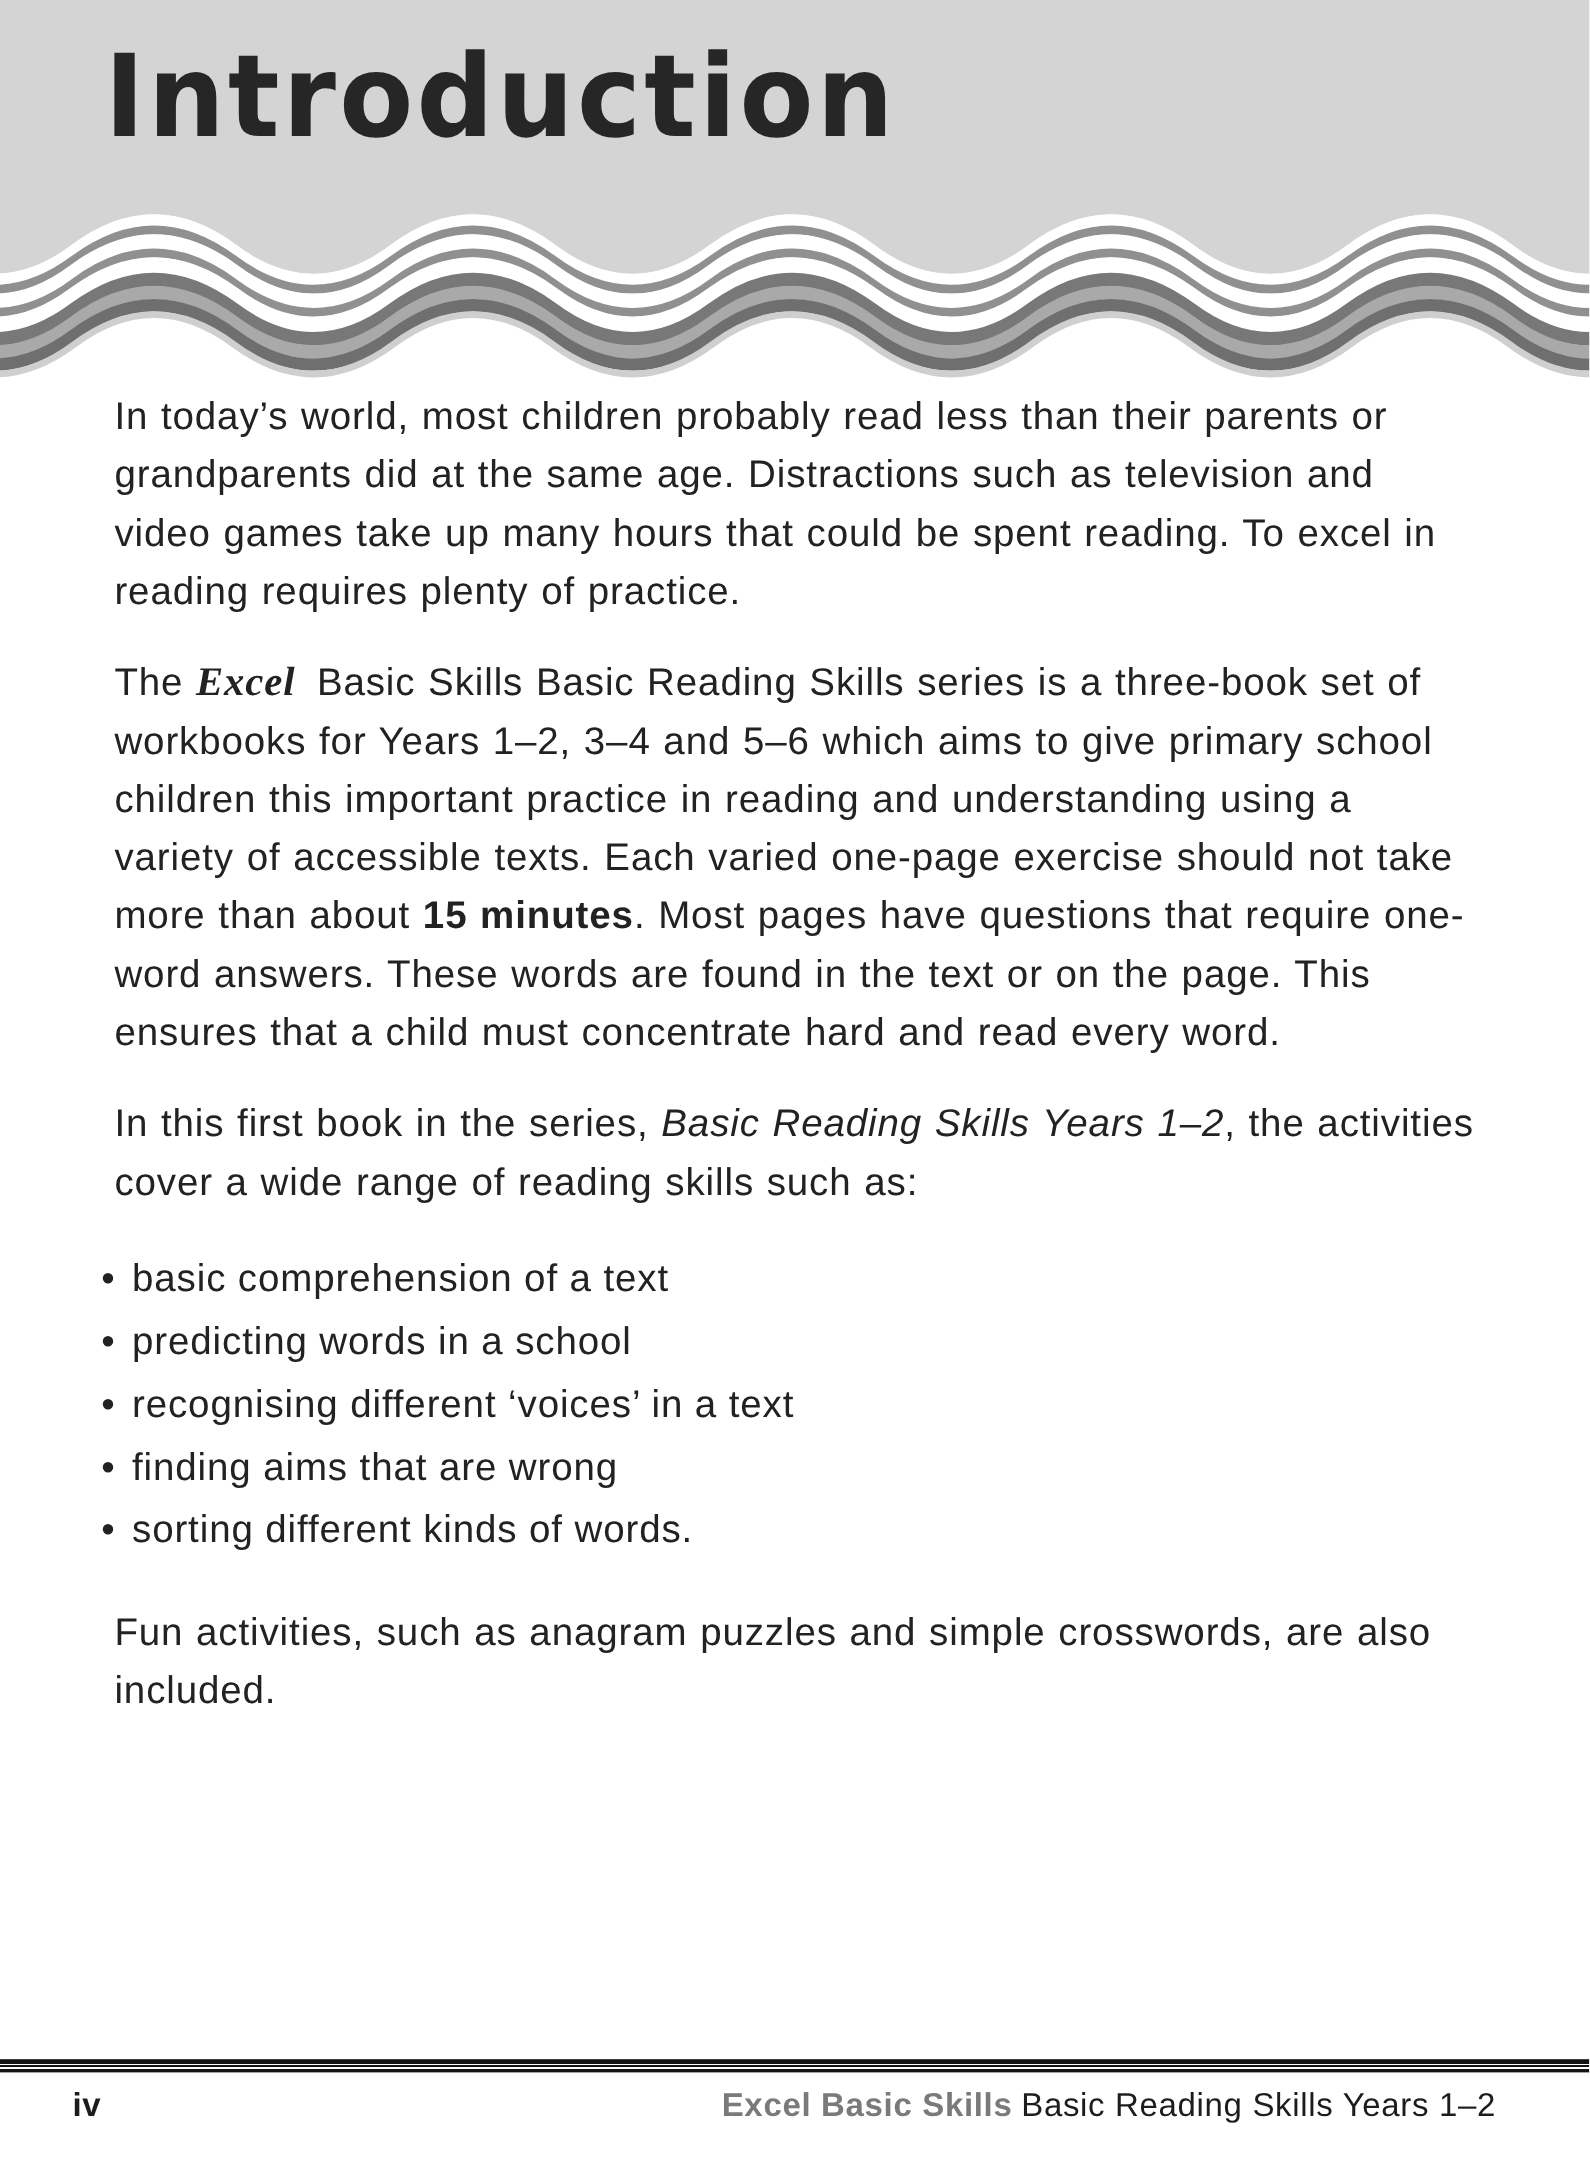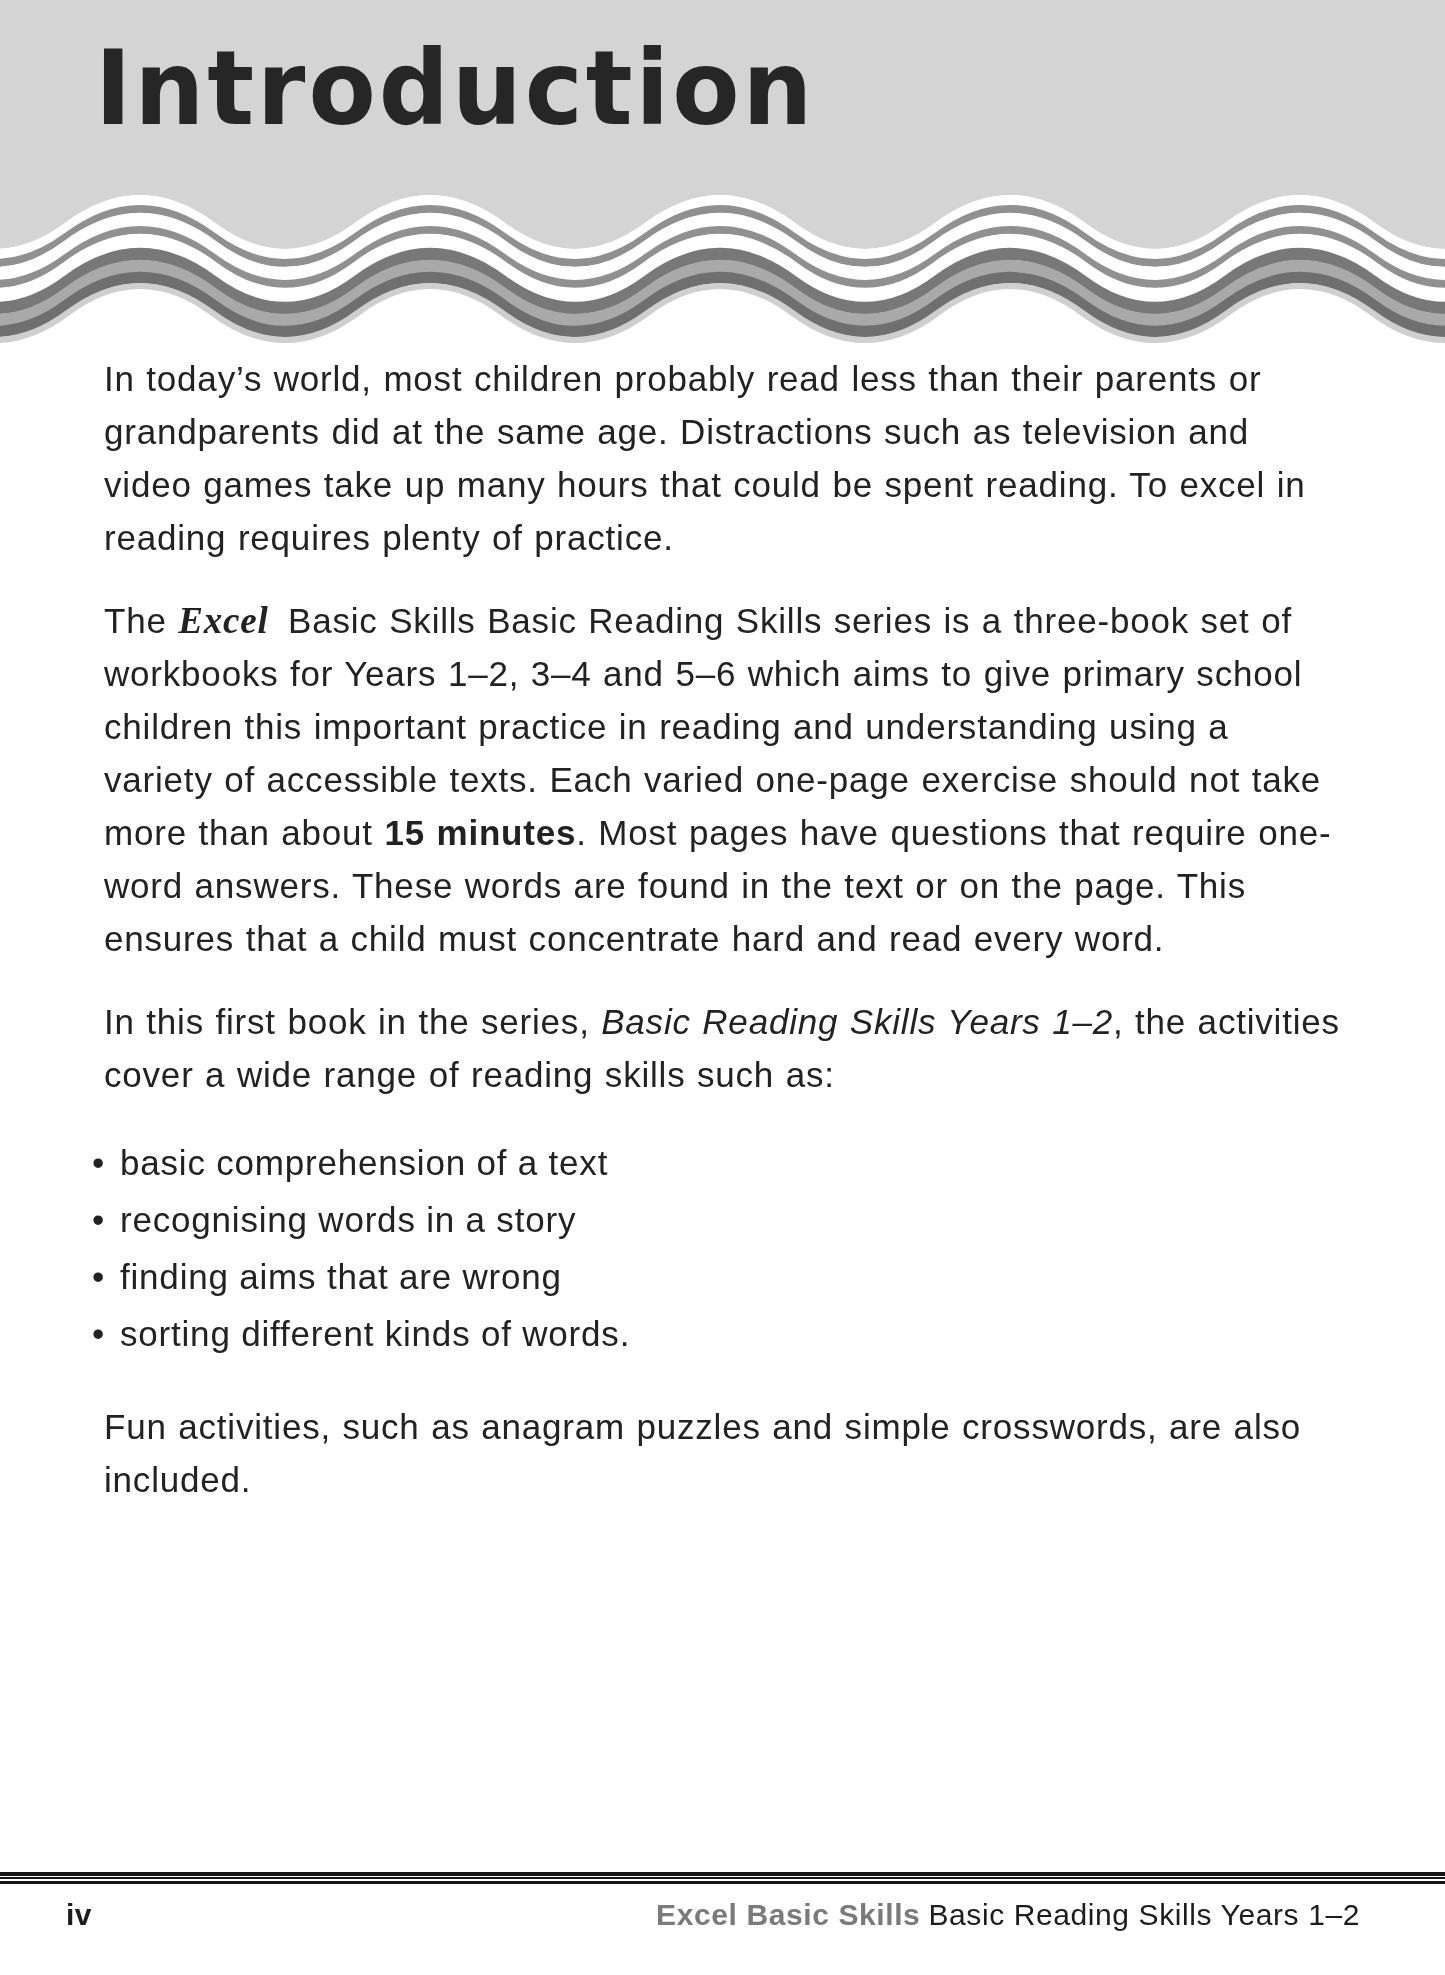--- a/index.html
+++ b/index.html
@@ -128,21 +128,22 @@
     </svg>
     <h1 class="page-title">Introduction</h1>
   </header>
 
   <main class="content">
       <p class="body-p"><span class="seg-n">In today’s world, most children probably read less than their parents or grandparents did at the same age. Distractions such as television and video games take up many hours that could be spent reading. To excel in reading requires plenty of practice.</span></p>
       <p class="body-p"><span class="seg-n">The </span><span class="seg-brand">Excel</span><span class="seg-n"> Basic Skills Basic Reading Skills series is a three-book set of workbooks for Years 1–2, 3–4 and 5–6 which aims to give primary school children this important practice in reading and understanding using a variety of accessible texts. Each varied one-page exercise should not take more than about </span><span class="seg-b">15 minutes</span><span class="seg-n">. Most pages have questions that require one-word answers. These words are found in the text or on the page. This ensures that a child must concentrate hard and read every word.</span></p>
       <p class="body-p"><span class="seg-n">In this first book in the series, </span><span class="seg-i">Basic Reading Skills Years 1–2</span><span class="seg-n">, the activities cover a wide range of reading skills such as:</span></p>
       <ul class="bullet-list">
         <li class="bullet-item">basic comprehension of a text</li>
-        <li class="bullet-item">recognising words in a story</li>
+        <li class="bullet-item">predicting words in a school</li>
+        <li class="bullet-item">recognising different ‘voices’ in a text</li>
         <li class="bullet-item">finding aims that are wrong</li>
         <li class="bullet-item">sorting different kinds of words.</li>
       </ul>
       <p class="body-p"><span class="seg-n">Fun activities, such as anagram puzzles and simple crosswords, are also included.</span></p>
     </main>
 
   <footer class="footer">
     <div class="footer-rule"></div>
     <div class="footer-row">
       <span class="page-number">iv</span>

